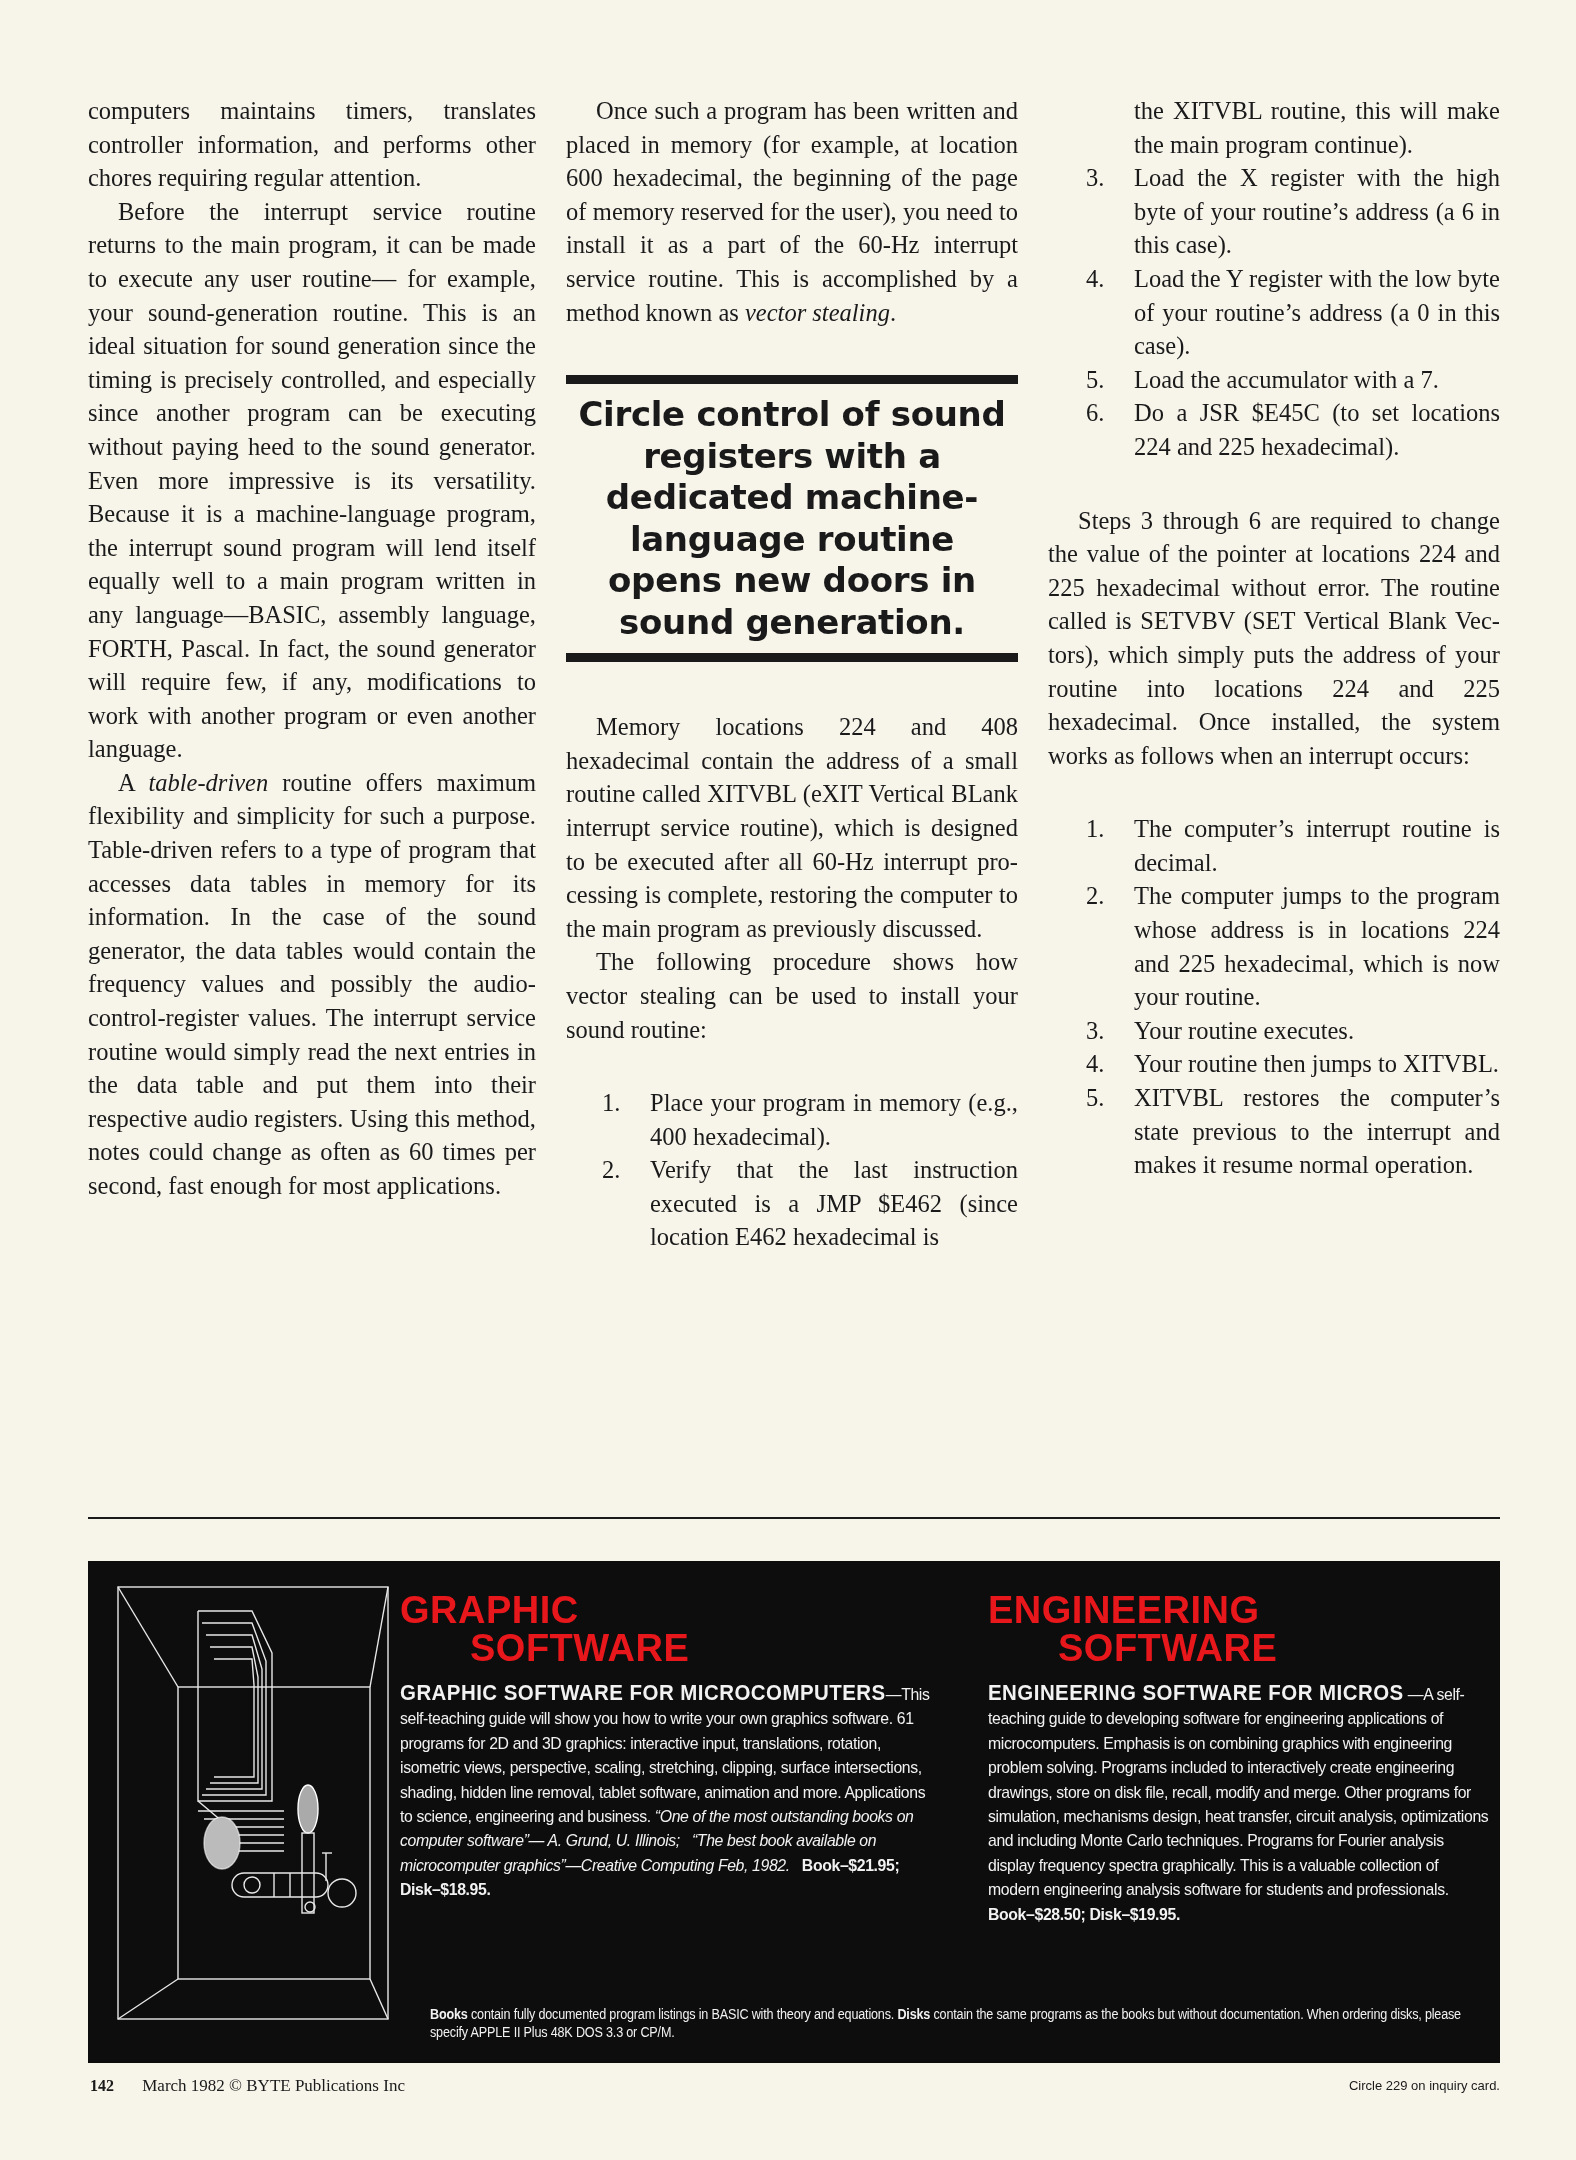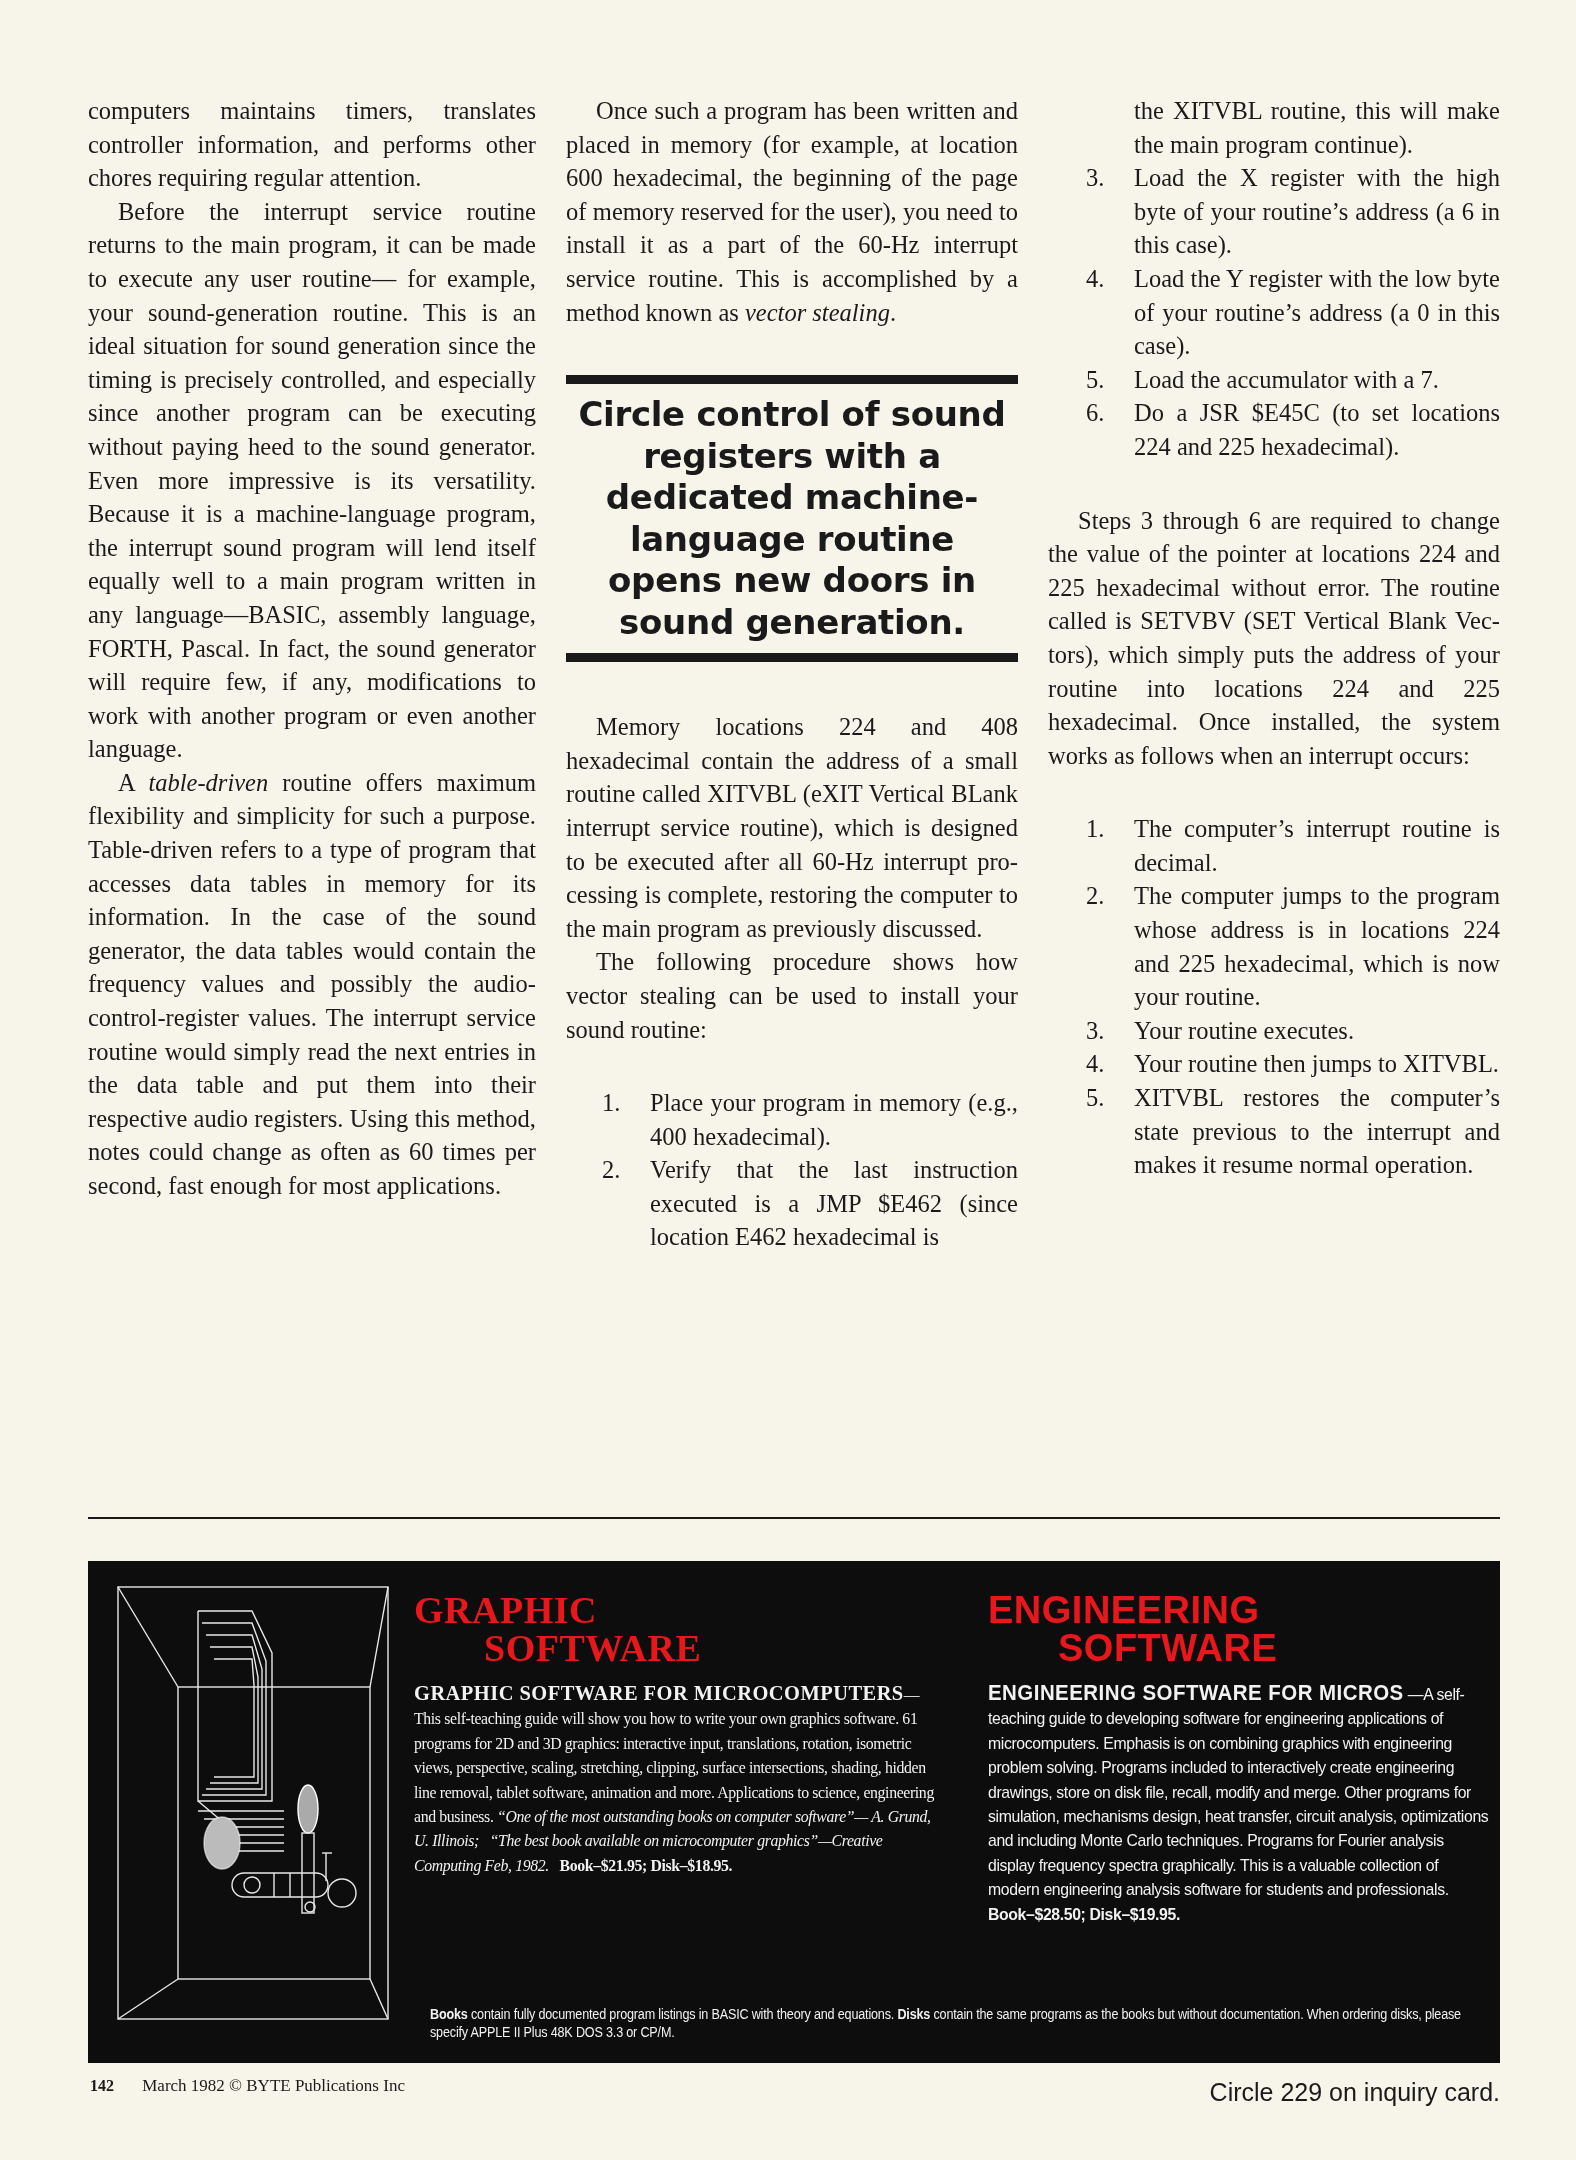--- a/index.html
+++ b/index.html
@@ -39,40 +39,40 @@
 
   .rule { position: absolute; left: 88px; width: 1412px; top: 1517px; height: 2px; background: #1a1a1a; }
 
   .ad {
     position: absolute; left: 88px; top: 1561px; width: 1412px; height: 502px;
     background: #0d0d0d; color: #f2f2f2;
     font-family: "Liberation Sans", "DejaVu Sans", sans-serif;
   }
   .ad-art { position: absolute; left: 26px; top: 22px; width: 278px; height: 442px; }
   .ad-section { position: absolute; top: 30px; }
-  .ad-section.graphic { left: 326px; width: 530px; font-family: Liberation Serif, serif; }
+  .ad-section.graphic { left: 312px; width: 530px; }
   .ad-section.eng { left: 900px; width: 500px; }
   .ad-title { color: #e8171b; font-weight: bold; font-size: 38px; line-height: 38px; letter-spacing: 0.5px; }
   .ad-title .l2 { display: block; padding-left: 70px; }
   .ad-body { margin-top: 14px; font-size: 17px; line-height: 24.4px; letter-spacing: -0.4px; transform: scaleX(0.93); transform-origin: left top; width: 570px; }
   .ad-section.eng .ad-body { width: 540px; }
   .ad-body .head { font-weight: bold; font-size: 22px; letter-spacing: 0.5px; }
   .ad-body .ital { font-style: italic; }
   .ad-body .price { font-weight: bold; }
   .ad-foot {
     position: absolute; left: 342px; top: 444px; width: 1180px;
     font-size: 14px; line-height: 18px; letter-spacing: -0.2px;
     transform: scaleX(0.9); transform-origin: left top;
   }
   .ad-foot b { font-weight: bold; }
 
   .footer-left { position: absolute; left: 90px; top: 2076px; font-size: 17px; }
   .footer-left .pg { font-weight: bold; font-size: 16px; margin-right: 24px; }
   .footer-right {
-    position: absolute; right: 76px; top: 2078px; font-size: 25px;
+    position: absolute; right: 76px; top: 2078px; font-size: 13px;
     font-family: "Liberation Sans", "DejaVu Sans", sans-serif;
   }
 </style>
 </head>
 <body>
 
 <div class="col" id="col1">
   <p>computers maintains timers, trans­lates controller information, and per­forms other chores requiring regular attention.</p>
   <p class="indent">Before the interrupt service routine returns to the main program, it can be made to execute any user routine— for example, your sound-generation routine. This is an ideal situation for sound generation since the timing is precisely controlled, and especially since another program can be executing without paying heed to the sound generator. Even more im­pressive is its versatility. Because it is a machine-language program, the interrupt sound program will lend itself equally well to a main program written in any language—BASIC, assembly language, FORTH, Pascal. In fact, the sound generator will re­quire few, if any, modifications to work with another program or even another language.</p>
   <p class="indent"><span>A </span><em>table-driven</em><span> routine offers max­imum flexibility and simplicity for such a purpose. Table-driven refers to a type of program that accesses data tables in memory for its information. In the case of the sound generator, the data tables would contain the fre­quency values and possibly the audio-control-register values. The in­terrupt service routine would simply read the next entries in the data table and put them into their respective audio registers. Using this method, notes could change as often as 60 times per second, fast enough for most applications.</span></p>

